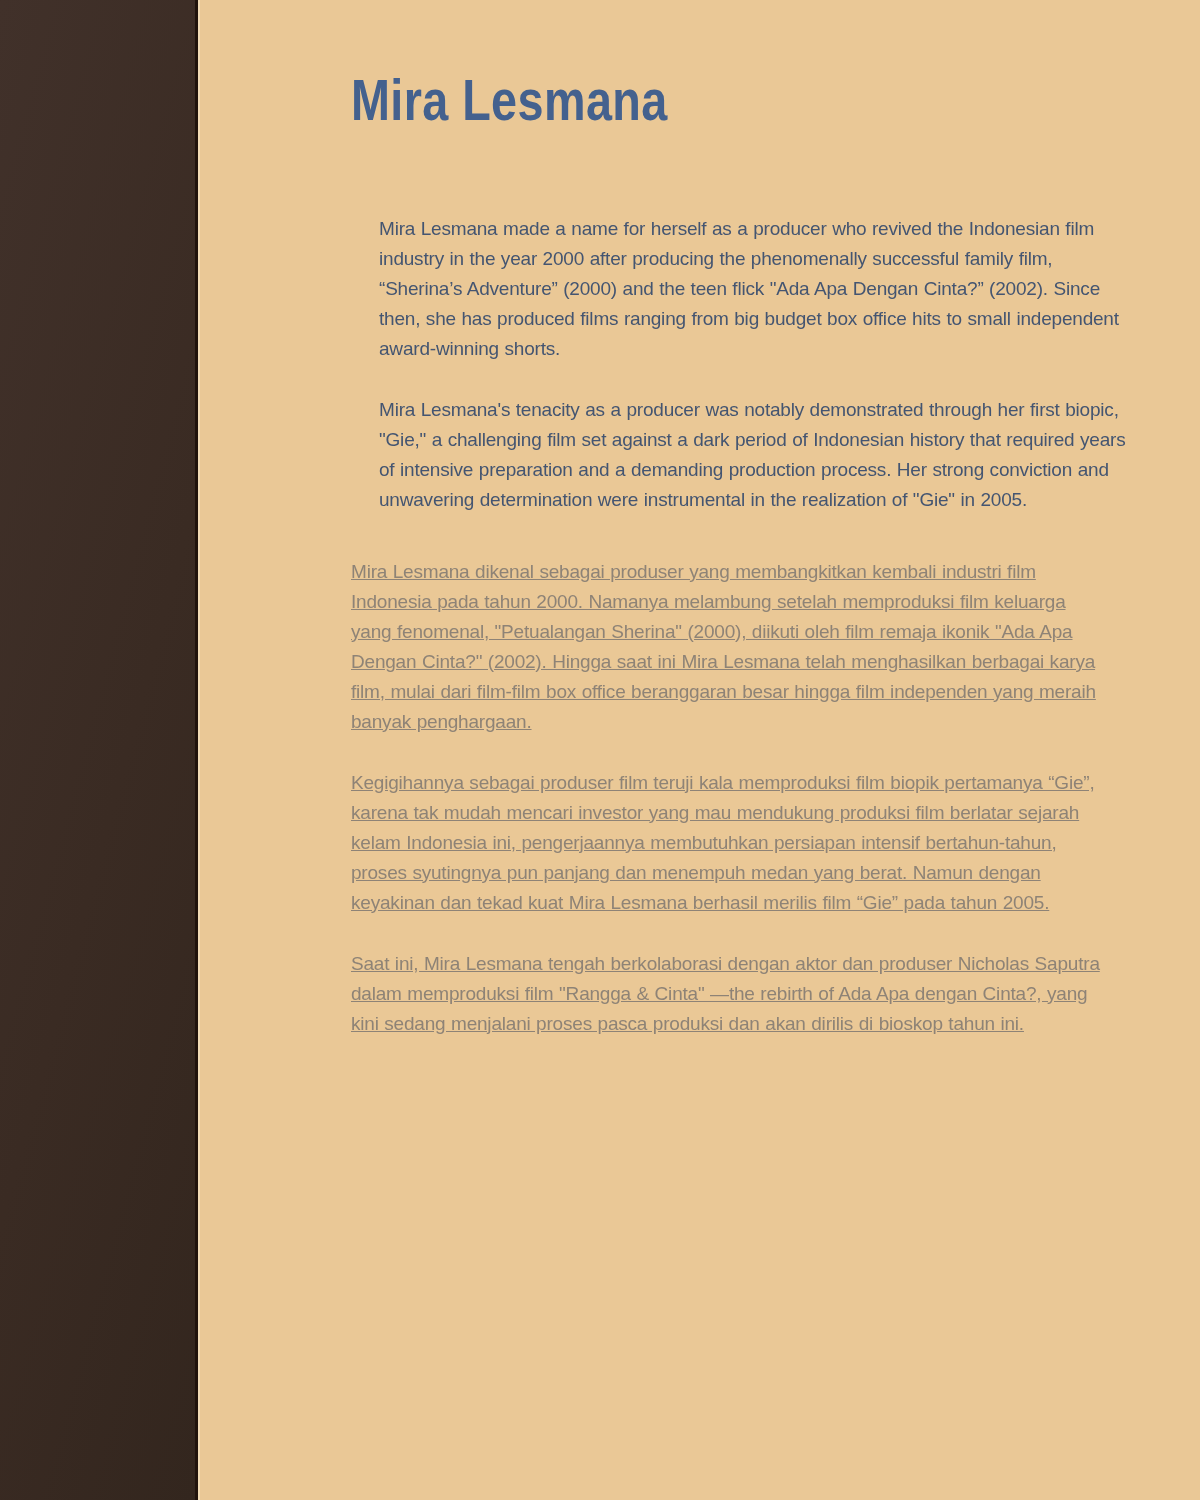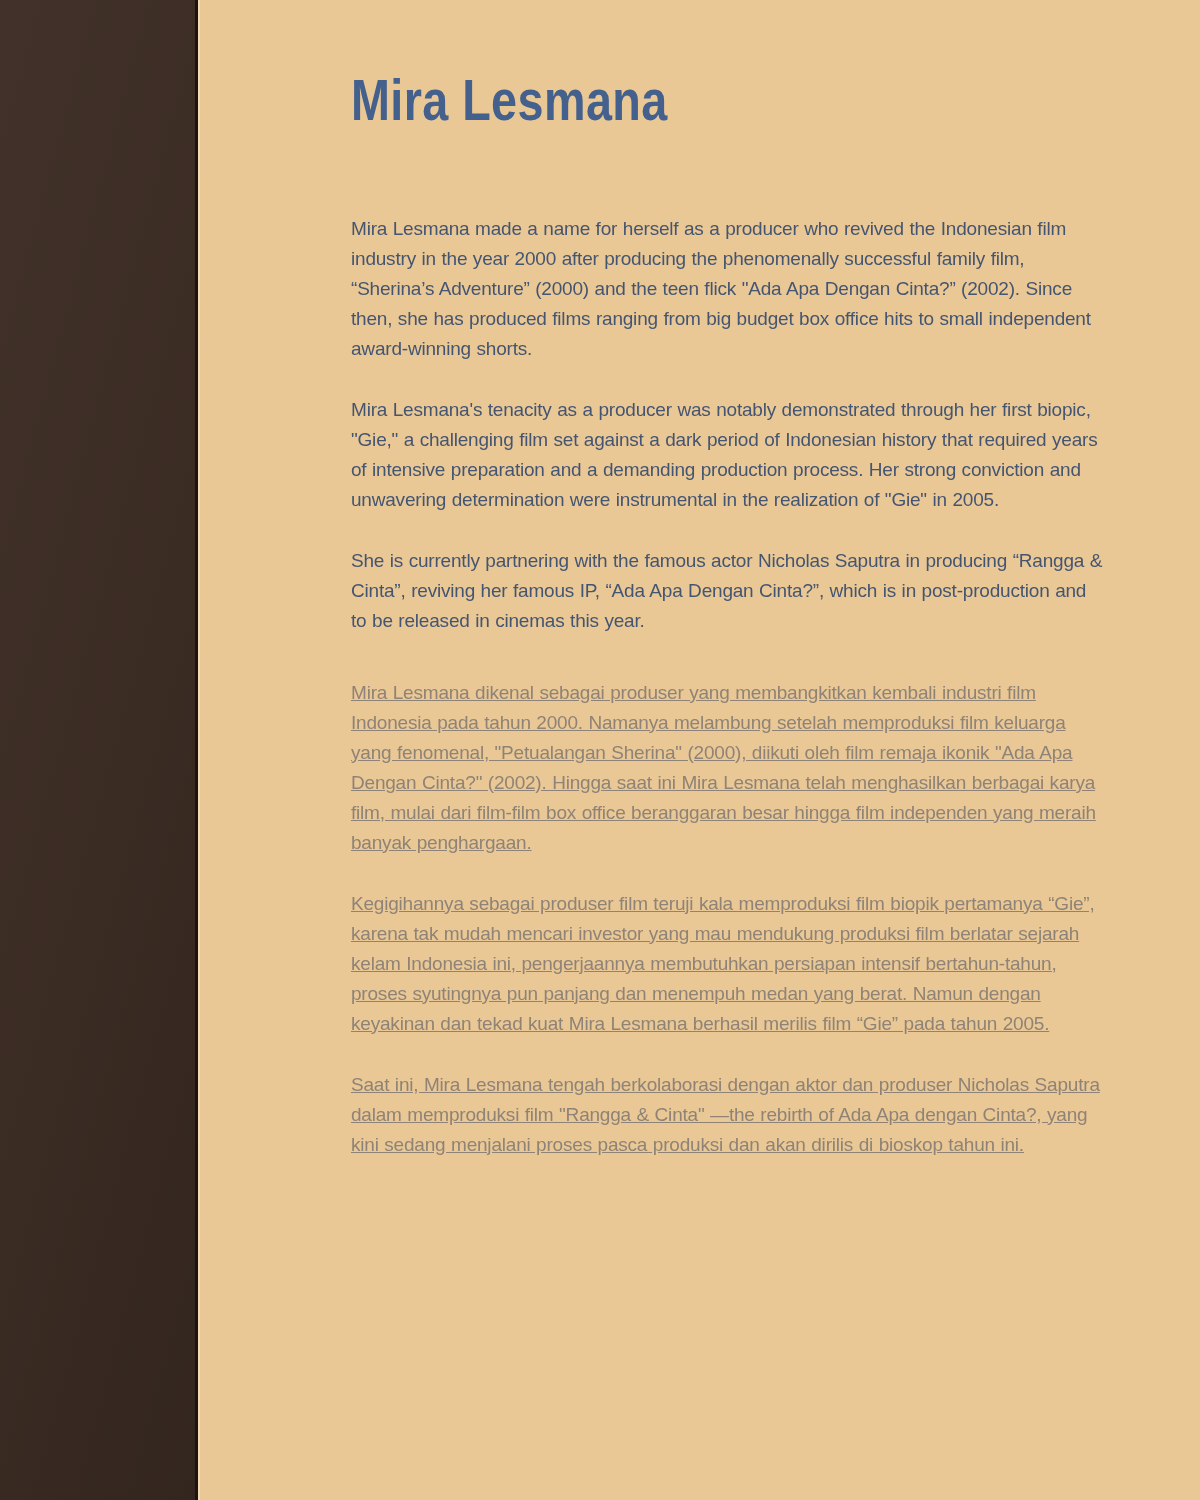--- a/index.html
+++ b/index.html
@@ -41,35 +41,34 @@
   }
   .bio p {
     width: 752px;
     margin: 0 0 31px 0;
     font-size: 19px;
     line-height: 30px;
     letter-spacing: -0.2px;
     word-spacing: 0.5px;
   }
   .bio.english { margin-bottom: 42px; }
-  .bio.english p { color: var(--english-color, #445571); }
+  .bio.english p { color: var(--english-color, #445571); margin-left: 28px; }
   .bio.indonesian p { color: var(--indonesian-color, #8e8376); text-decoration: underline; }
 </style>
 </head>
 <body>
 
 <div class="spine"></div>
 
 <main class="page">
   <h1 class="title">Mira Lesmana</h1>
 
   <section class="bio english">
     <p>Mira Lesmana made a name for herself as a producer who revived the Indonesian film industry in the year 2000 after producing the phenomenally successful family film, “Sherina’s Adventure” (2000) and the teen flick "Ada Apa Dengan Cinta?” (2002). Since then, she has produced films ranging from big budget box office hits to small independent award-winning shorts.</p>
     <p>Mira Lesmana's tenacity as a producer was notably demonstrated through her first biopic, "Gie," a challenging film set against a dark period of Indonesian history that required years of intensive preparation and a demanding production process. Her strong conviction and unwavering determination were instrumental in the realization of "Gie" in 2005.</p>
-    <p>She is currently partnering with the famous actor Nicholas Saputra in producing “Rangga &amp; Cinta”, reviving her famous IP, “Ada Apa Dengan Cinta?”, which is in post-production and to be released in cinemas this year.</p>
   </section>
 
   <section class="bio indonesian">
     <p>Mira Lesmana dikenal sebagai produser yang membangkitkan kembali industri film Indonesia pada tahun 2000. Namanya melambung setelah memproduksi film keluarga yang fenomenal, "Petualangan Sherina" (2000), diikuti oleh film remaja ikonik "Ada Apa Dengan Cinta?" (2002). Hingga saat ini Mira Lesmana telah menghasilkan berbagai karya film, mulai dari film-film box office beranggaran besar hingga film independen yang meraih banyak penghargaan.</p>
     <p>Kegigihannya sebagai produser film teruji kala memproduksi film biopik pertamanya “Gie”, karena tak mudah mencari investor yang mau mendukung produksi film berlatar sejarah kelam Indonesia ini, pengerjaannya membutuhkan persiapan intensif bertahun-tahun, proses syutingnya pun panjang dan menempuh medan yang berat. Namun dengan keyakinan dan tekad kuat Mira Lesmana berhasil merilis film “Gie” pada tahun 2005.</p>
     <p>Saat ini, Mira Lesmana tengah berkolaborasi dengan aktor dan produser Nicholas Saputra dalam memproduksi film "Rangga &amp; Cinta" —the rebirth of Ada Apa dengan Cinta?, yang kini sedang menjalani proses pasca produksi dan akan dirilis di bioskop tahun ini.</p>
   </section>
 </main>
 
 </body></html>

